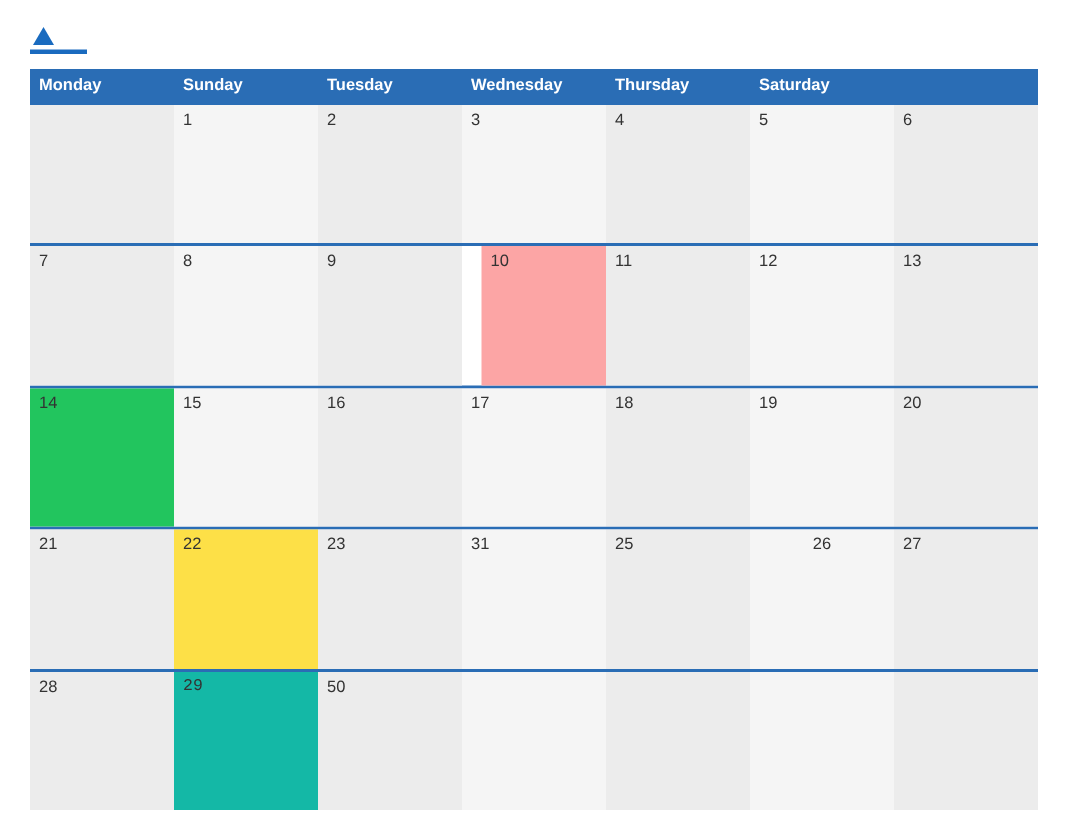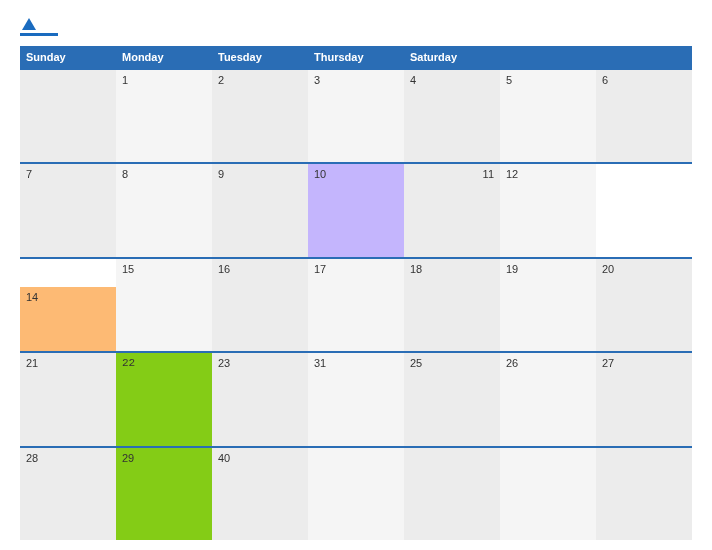--- a/index.html
+++ b/index.html
@@ -131,23 +131,24 @@
         <div class="logo-line"></div>
         <span class="logo-text-blue" style="margin-left:2px;"></span>
       </div>
     </div>
     <div class="month-title"></div>
   </div>
 
   <div class="calendar">
     <div class="cal-header-row">
 
-    <div class="cal-header-cell">Sunday</div>
-        <div class="cal-header-cell">Monday</div>
+    <div class="cal-header-cell">Monday</div>
+        <div class="cal-header-cell">Sunday</div>
         <div class="cal-header-cell">Tuesday</div>
+        <div class="cal-header-cell">Wednesday</div>
         <div class="cal-header-cell">Thursday</div>
         <div class="cal-header-cell">Saturday</div>
       </div>
     <div class="cal-body">
 
     <div class="cal-week">
           <div class="cal-cell empty" style="background: rgb(236, 236, 236);"></div>
           <div class="cal-cell" style="background: rgb(245, 245, 245);">
             <span class="day-num">1</span>
           </div>
@@ -170,32 +171,35 @@
         <div class="cal-week">
           <div class="cal-cell" style="background: rgb(236, 236, 236);">
             <span class="day-num">7</span>
           </div>
           <div class="cal-cell" style="background: rgb(245, 245, 245);">
             <span class="day-num">8</span>
           </div>
           <div class="cal-cell" style="background: rgb(236, 236, 236);">
             <span class="day-num">9</span>
           </div>
-          <div class="cal-cell" style="background: #c4b5fd;">
+          <div class="cal-cell" style="background: #fca5a5; margin-left: 13px;">
             <span class="day-num">10</span>
           </div>
-          <div class="cal-cell" style="background: rgb(236, 236, 236); text-align: right;">
+          <div class="cal-cell" style="background: rgb(236, 236, 236);">
             <span class="day-num">11</span>
           </div>
           <div class="cal-cell" style="background: rgb(245, 245, 245);">
             <span class="day-num">12</span>
           </div>
-        </div>
-        <div class="cal-week">
-          <div class="cal-cell" style="background: #fdba74; margin-top: 28px;">
+          <div class="cal-cell" style="background: rgb(236, 236, 236);">
+            <span class="day-num">13</span>
+          </div>
+        </div>
+        <div class="cal-week">
+          <div class="cal-cell" style="background: #22c55e;">
             <span class="day-num">14</span>
           </div>
           <div class="cal-cell" style="background: rgb(245, 245, 245);">
             <span class="day-num">15</span>
           </div>
           <div class="cal-cell" style="background: rgb(236, 236, 236);">
             <span class="day-num">16</span>
           </div>
           <div class="cal-cell" style="background: rgb(245, 245, 245);">
             <span class="day-num">17</span>
@@ -207,48 +211,48 @@
             <span class="day-num">19</span>
           </div>
           <div class="cal-cell" style="background: rgb(236, 236, 236);">
             <span class="day-num">20</span>
           </div>
         </div>
         <div class="cal-week">
           <div class="cal-cell" style="background: rgb(236, 236, 236);">
             <span class="day-num">21</span>
           </div>
-          <div class="cal-cell" style="background: #84cc16; font-family: Liberation Mono, monospace;">
+          <div class="cal-cell" style="background: #fde047;">
             <span class="day-num">22</span>
           </div>
           <div class="cal-cell" style="background: rgb(236, 236, 236);">
             <span class="day-num">23</span>
           </div>
           <div class="cal-cell" style="background: rgb(245, 245, 245);">
             <span class="day-num">31</span>
           </div>
           <div class="cal-cell" style="background: rgb(236, 236, 236);">
             <span class="day-num">25</span>
           </div>
-          <div class="cal-cell" style="background: rgb(245, 245, 245);">
+          <div class="cal-cell" style="background: rgb(245, 245, 245); text-align: center;">
             <span class="day-num">26</span>
           </div>
           <div class="cal-cell" style="background: rgb(236, 236, 236);">
             <span class="day-num">27</span>
           </div>
         </div>
         <div class="cal-week">
           <div class="cal-cell" style="background: rgb(236, 236, 236);">
             <span class="day-num">28</span>
           </div>
-          <div class="cal-cell" style="background: #84cc16;">
+          <div class="cal-cell" style="background: #14b8a6; font-family: Liberation Mono, monospace;">
             <span class="day-num">29</span>
           </div>
           <div class="cal-cell" style="background: rgb(236, 236, 236);">
-            <span class="day-num">40</span>
+            <span class="day-num">50</span>
           </div>
           <div class="cal-cell empty" style="background: rgb(245, 245, 245);"></div>
           <div class="cal-cell empty" style="background: rgb(236, 236, 236);"></div>
           <div class="cal-cell empty" style="background: rgb(245, 245, 245);"></div>
           <div class="cal-cell empty" style="background: rgb(236, 236, 236);"></div>
         </div>
       </div>
   </div>
 </div>
 

